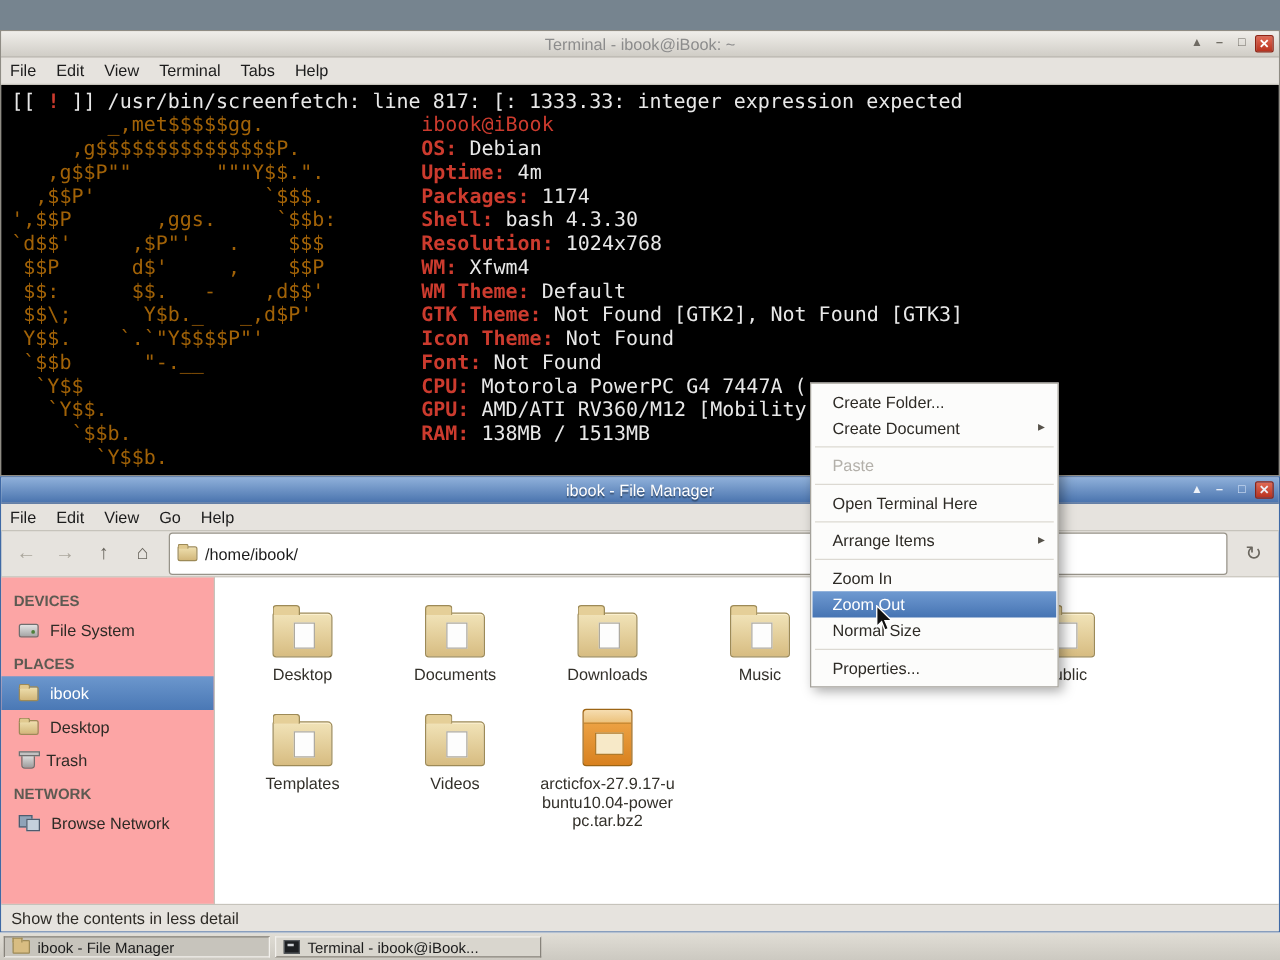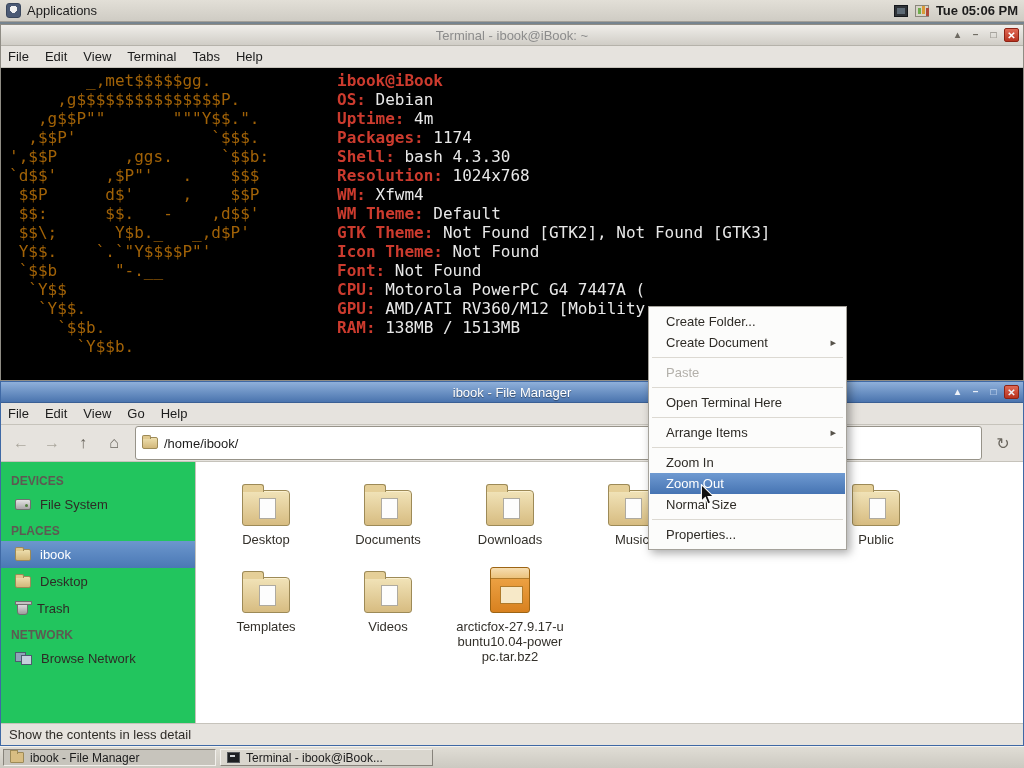--- a/index.html
+++ b/index.html
@@ -45,37 +45,37 @@
     background:#000; height:312px; padding:3px 8px; overflow:hidden;
     font-family:"DejaVu Sans Mono", monospace; font-size:16px; line-height:19px; color:#e8e8e8;
   }
   .term-error { white-space:pre; }
   .bang { color:#cc3b2e; font-weight:bold; }
   .term-body { position:relative; }
   .ascii { margin:0; font:inherit; color:#a16207; white-space:pre; }
   .sysinfo { position:absolute; left:328px; top:0; }
   .info-line { height:19px; white-space:pre; }
   .info-label { color:#cc3b2e; font-weight:bold; }
-  .hostline { color:#cc3b2e; font-weight:bold;margin-top:44px; }
+  .hostline { color:#cc3b2e; font-weight:normal;margin-top:44px; }
 
   
   .fm-window { top:381px; height:365px; border:1px solid #3f69a5; }
   .fm-window .titlebar { background:linear-gradient(#8fb0da,#4a74ae); border-bottom:1px solid #3a5f94; }
   .fm-window .title { color:#fff; text-shadow:0 1px 1px rgba(0,0,0,.45); }
   .fm-window .tb-btn { color:#eef2f8; }
   .fm-window .tb-btn.max { color:#dce8fa; }
   .toolbar { height:37px; display:flex; align-items:center; gap:3px; padding:0 6px; border-bottom:1px solid #c6c3bb; }
   .tool-btn { width:28px; height:27px; display:flex; align-items:center; justify-content:center;
     font-size:16px; color:#6b675f; border-radius:3px; }
   .tool-btn.dim { color:#aaa69c; }
   .path-bar { flex:1; height:24px; margin:0 4px; background:#fff; border:1px solid #979389;
     border-radius:3px; display:flex; align-items:center; gap:6px; padding:16px 6px; }
   .path-input { flex:1; border:none; outline:none; font-family:"Liberation Sans",sans-serif; font-size:13px; color:#1c1c1c; background:transparent; }
   .fm-body { display:flex; height:261px; }
-  .sidebar { width:195px; background:#22c55e; border-right:1px solid #c6c3bb; padding-top:6px; overflow:hidden; }
+  .sidebar { width:171px; background:#fca5a5; border-right:1px solid #c6c3bb; padding-top:6px; overflow:hidden; }
   .side-header { padding:6px 10px 3px 10px; font-weight:bold; font-size:12px; color:#5d5a52; }
   .side-item { display:flex; align-items:center; gap:9px; padding:6px 8px 6px 14px; color:#2e2b26; }
   .side-item.selected { background:linear-gradient(#6c97cd,#4a78b5); color:#fff; }
   .files-area { flex:1; background:#fff; overflow:hidden; }
   .files-grid { display:grid; grid-template-columns:repeat(6,122px); padding:12px 0 0 9px; }
   .file-cell { display:flex; flex-direction:column; align-items:center; padding-bottom:14px; }
   .icon-box { height:52px; display:flex; align-items:flex-end; justify-content:center; }
   .file-label { margin-top:6px; max-width:112px; text-align:center; font-size:13px; color:#33302a; line-height:15px; word-break:break-all; }
 
   
@@ -134,51 +134,41 @@
   .mini-folder::before { content:""; position:absolute; top:-3px; left:-1px; width:6px; height:3px;
     background:#d8bd82; border:1px solid #9d8a57; border-bottom:none; }
   .mini-term { flex:none; width:13px; height:11px; background:#1d1f22; border:1px solid #55585c; position:relative; }
   .mini-term::before { content:""; position:absolute; left:2px; top:2px; width:5px; height:2px; background:#cfd2d6; }
 </style>
 </head>
 <body>
 
 <div class="screen">
 
-  <div class="panel">
-    <div class="panel-left">
-      <span class="app-icon"></span>
-      <span>Applications</span>
-    </div>
-    <div class="panel-right">
-      <span class="tray-display"></span>
-      <span class="tray-monitor"></span>
-      <span class="clock">Tue 05:06 PM</span>
-    </div>
-  </div>
 
   <div class="window terminal-window">
     <div class="titlebar">
       <span class="title">Terminal - ibook@iBook: ~</span>
       <span class="tb-buttons">
         <span class="tb-btn">▴</span>
         <span class="tb-btn">–</span>
         <span class="tb-btn">□</span>
         <span class="tb-btn close">✕</span>
       </span>
     </div>
     <div class="menubar">
       <span class="menu-item">File</span>
       <span class="menu-item">Edit</span>
       <span class="menu-item">View</span>
       <span class="menu-item">Terminal</span>
       <span class="menu-item">Tabs</span>
       <span class="menu-item">Help</span>
     </div>
     <div class="term-content">
+      <div class="term-error"><span>[[ </span><span class="bang">!</span><span> ]] /usr/bin/screenfetch: line 817: [: 1333.33: integer expression expected</span></div>
       <div class="term-body">
         <pre class="ascii">        _,met$$$$$gg.
      ,g$$$$$$$$$$$$$$$P.
    ,g$$P""       """Y$$.".
   ,$$P'              `$$$.
 ',$$P       ,ggs.     `$$b:
 `d$$'     ,$P"'   .    $$$
  $$P      d$'     ,    $$P
  $$:      $$.   -    ,d$$'
  $$\;      Y$b._   _,d$P'

